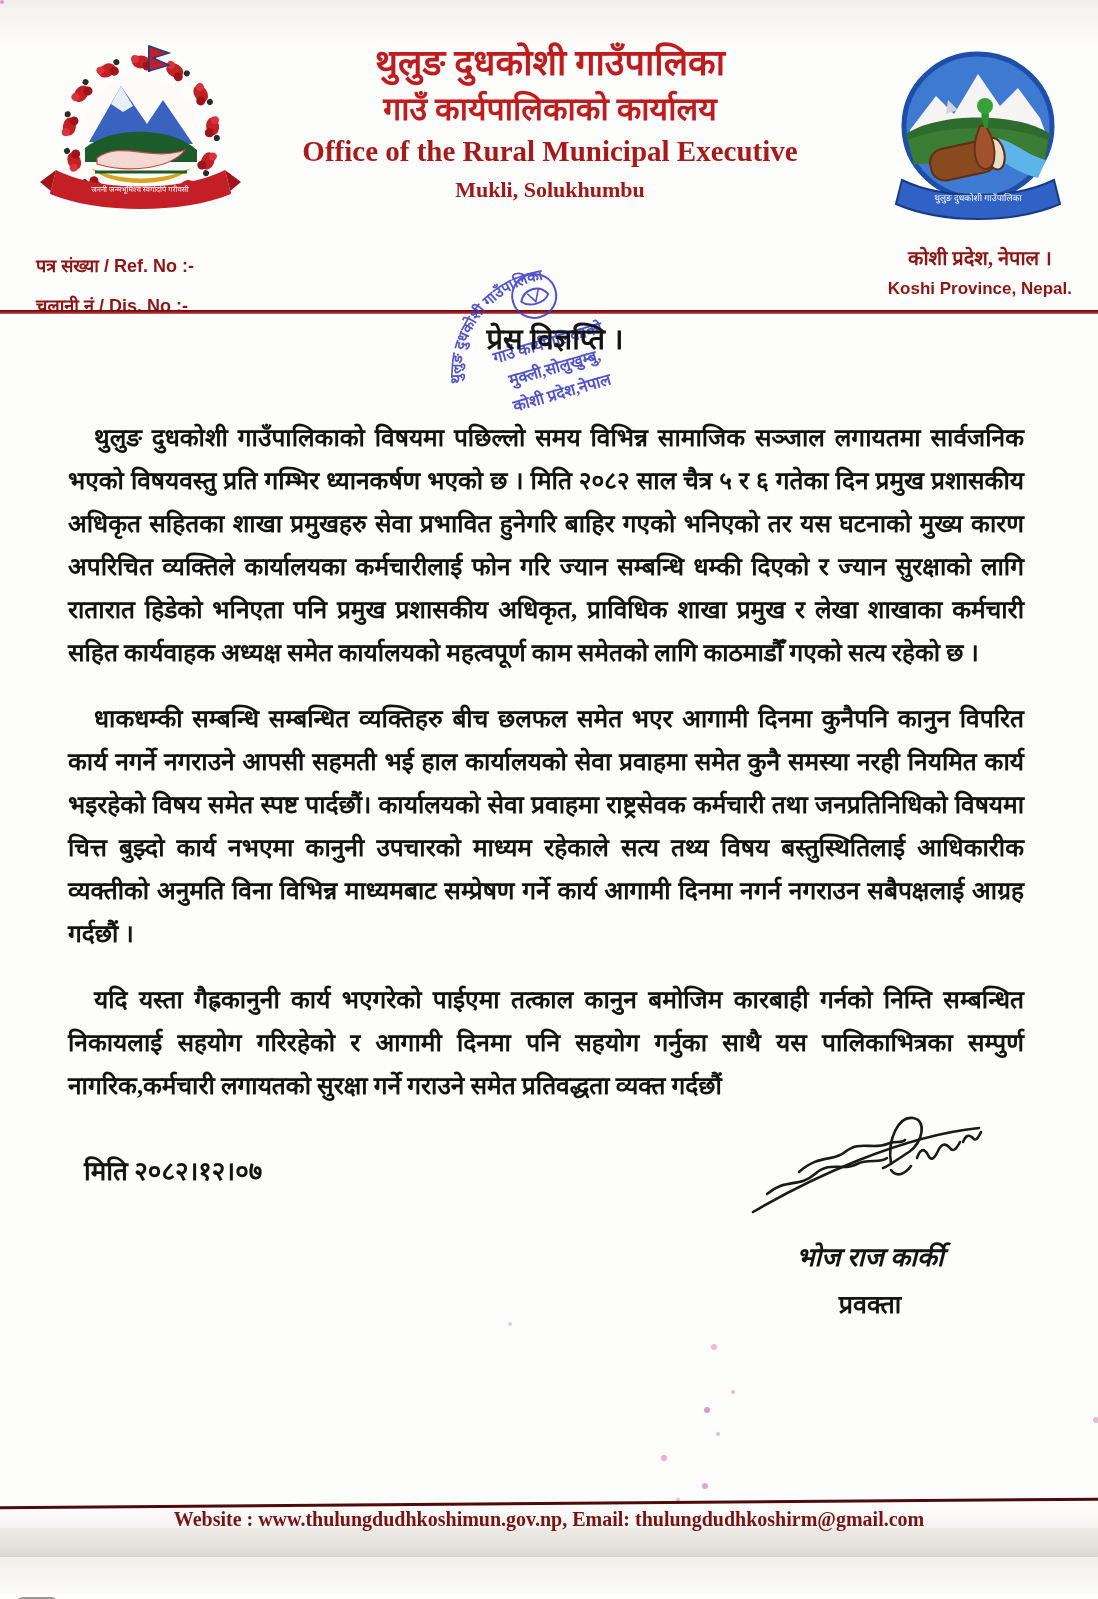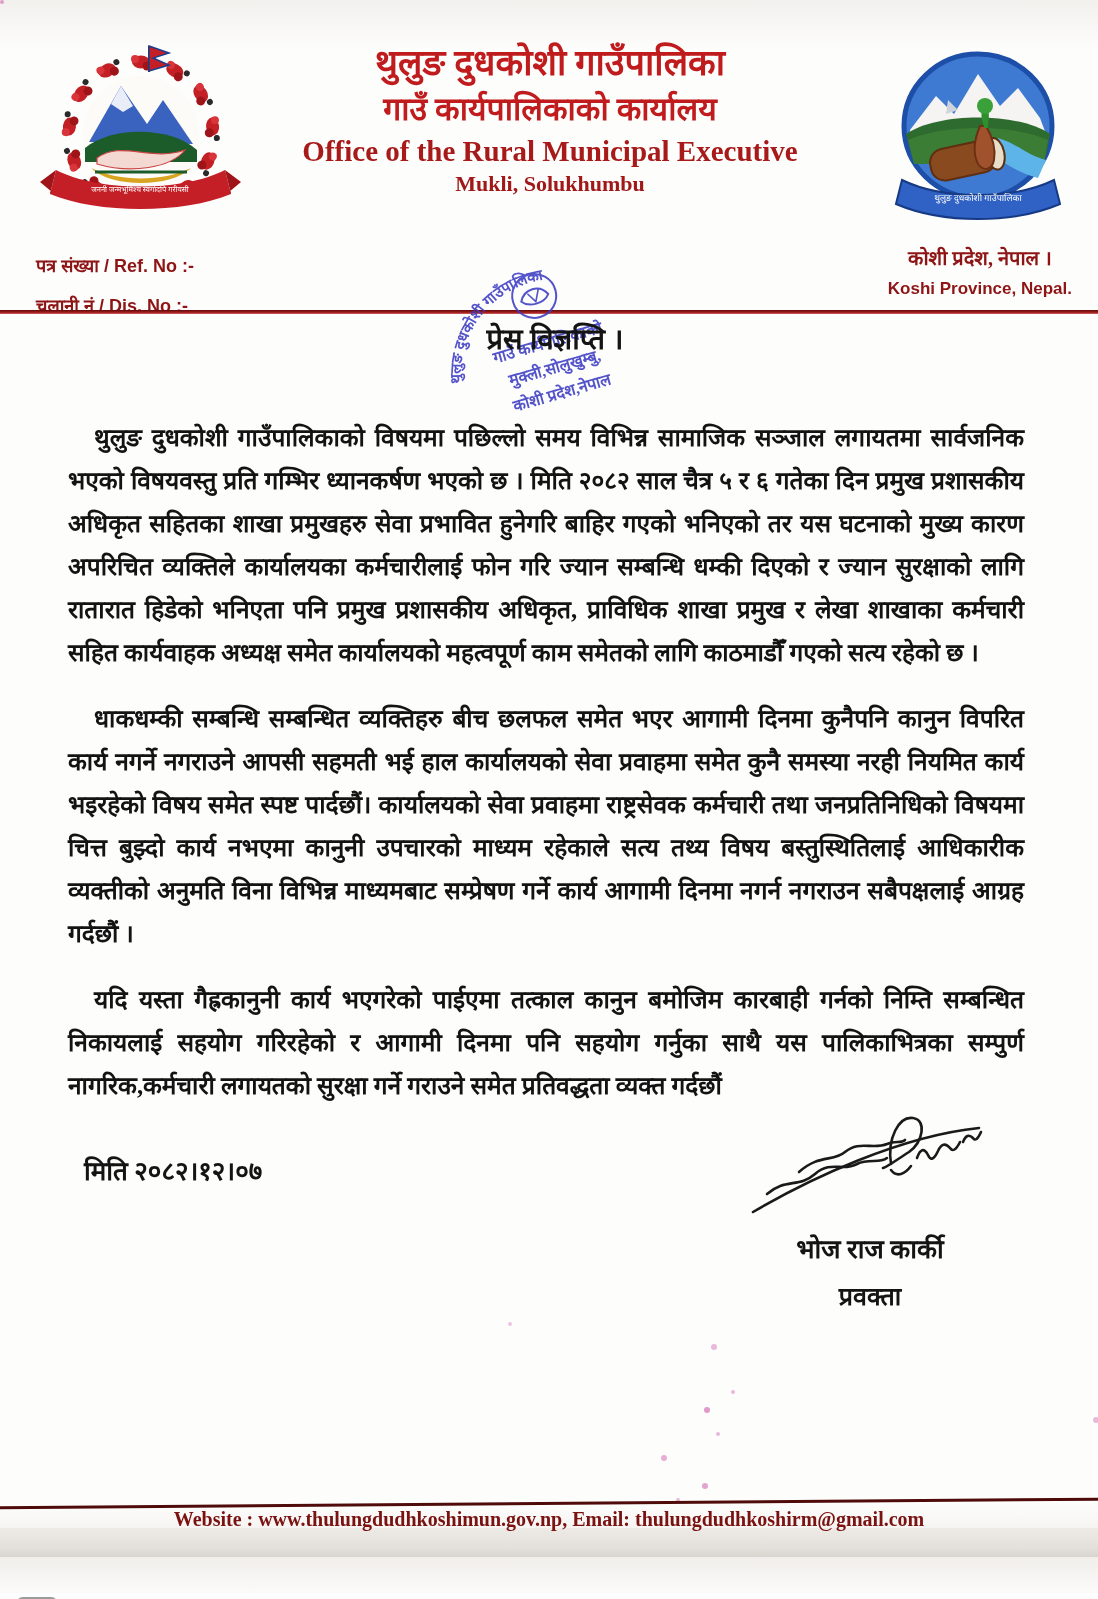--- a/index.html
+++ b/index.html
@@ -11,40 +11,40 @@
   
   .emblem{position:absolute;}
   .emblem-left{left:38px;top:42px;width:205px;height:180px;}
   .emblem-right{left:888px;top:48px;width:180px;height:175px;}
   .head-center{position:absolute;left:230px;top:42px;width:640px;text-align:center;}
   .t-np{font-size:36px;font-weight:bold;color:#c01c1e;line-height:1.2;}
   .t-en{font-size:31px;font-weight:bold;color:#a81a1a;line-height:1.25;}
   .o-np{font-size:32px;font-weight:bold;color:#c01c1e;line-height:1.3;margin-top:4px;}
   .o-en{font-size:29px;font-weight:bold;color:#a81a1a;line-height:1.25;margin-top:2px;}
   .p-np{font-size:23px;font-weight:bold;color:#b01d1d;margin-top:3px;}
-  .p-en{font-size:22px;font-weight:bold;color:#a11818;margin-top:2px;}
+  .p-en{font-size:22px;font-weight:bold;color:#a11818;margin-top:8px;}
   .refblock{position:absolute;left:36px;top:246px;color:#8e1515;font-weight:bold;
     font-family:"Liberation Sans","DejaVu Sans",sans-serif;font-size:18px;line-height:40px;}
   .provblock{position:absolute;right:26px;top:244px;text-align:center;color:#8e1515;font-weight:bold;}
   .prov-np{font-size:20px;font-family:"Liberation Serif",serif;}
   .prov-en{font-size:17px;margin-top:8px;font-family:"Liberation Sans","DejaVu Sans",sans-serif;}
   .rule-top{position:absolute;left:0;right:0;top:310px;height:4px;
     background:linear-gradient(180deg,#5f0b0b 0%,#a51d1d 60%,#c86a6a 100%);}
   
   .stamp{position:absolute;left:418px;top:256px;width:260px;height:175px;opacity:.88;pointer-events:none;}
   .doc-heading{position:absolute;left:0;right:0;top:318px;text-align:center;
     font-size:29px;font-weight:bold;color:#141414;z-index:3;padding-left:12px;}
   
   .body-text{position:absolute;left:68px;right:58px;top:416px;
     font-size:24.5px;line-height:43px;color:#131313;font-weight:600;text-align:justify;z-index:2;}
   .body-text p{margin:0 16px 23px 0;text-indent:26px;}
   .date-line{position:absolute;left:84px;top:1152px;font-size:26px;font-weight:bold;color:#141414;}
   .sig-block{position:absolute;left:735px;top:1108px;width:270px;text-align:center;}
   .sig-svg{width:258px;height:122px;display:block;margin:0 auto;}
-  .sig-name{font-size:26px;font-weight:bold;color:#141414;margin-top:0;}
+  .sig-name{font-size:26px;font-weight:bold;color:#141414;margin-top:8px;font-style:italic;}
   .sig-title{font-size:25px;font-weight:bold;color:#141414;margin-top:12px;}
   
   .speckles{position:absolute;left:0;top:0;width:4px;height:4px;border-radius:50%;
     background:rgba(190,30,140,.4);
     box-shadow:705px 1408px 0 1px rgba(190,30,140,.45),716px 1432px 0 0 rgba(190,30,140,.3),
       662px 1456px 0 1px rgba(190,30,140,.35),731px 1390px 0 0 rgba(190,30,140,.3),
       703px 1484px 0 1px rgba(190,30,140,.4),676px 1498px 0 0 rgba(190,30,140,.3),
       1094px 1418px 0 1px rgba(190,30,140,.3),508px 1322px 0 0 rgba(190,30,140,.25),
       712px 1345px 0 1px rgba(190,30,140,.3);}
   .rule-bottom{position:absolute;left:-4px;right:-4px;top:1502px;height:3px;background:#4f0a0a;

